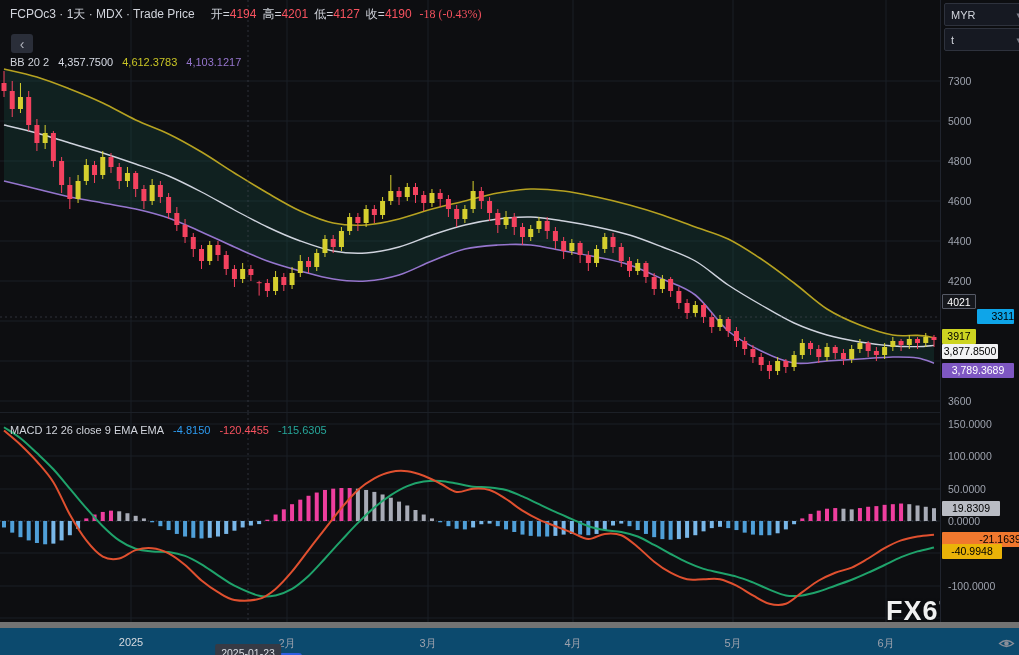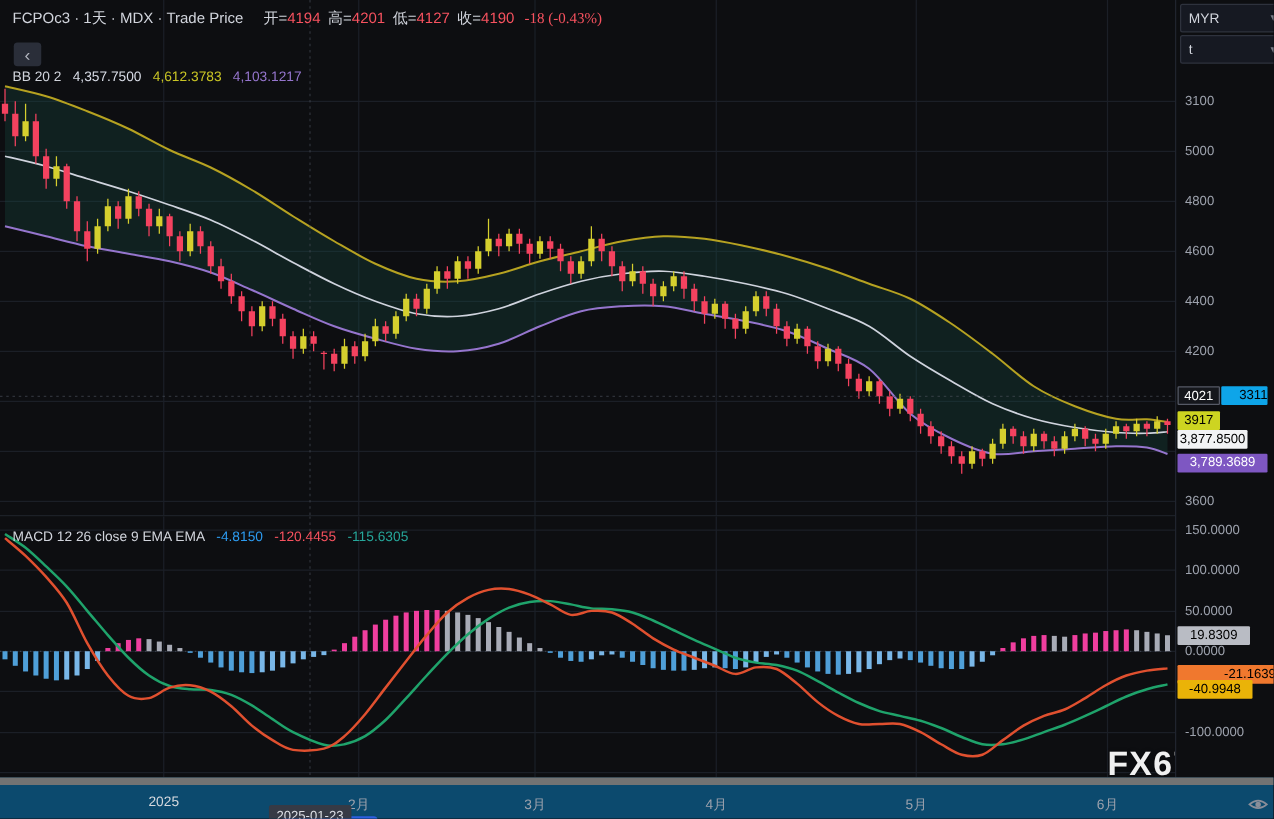--- a/index.html
+++ b/index.html
@@ -450,28 +450,28 @@
 
   <div class="right-axis" id="right-axis">
     <div class="scale-box" style="top:3px;">
       <span>MYR</span>
       <span class="chev">▾</span>
     </div>
     <div class="scale-box" style="top:28px;">
       <span>t</span>
       <span class="chev">▾</span>
     </div>
-  <div class="ax-tick" style="top: 75px;">3100</div>
+  <div class="ax-tick" style="top: 75px;">7300</div>
       <div class="ax-tick" style="top: 115px;">5000</div>
       <div class="ax-tick" style="top: 155px;">4800</div>
       <div class="ax-tick" style="top: 195px;">4600</div>
       <div class="ax-tick" style="top: 235px;">4400</div>
       <div class="ax-tick" style="top: 275px;">4200</div>
       <div class="ax-tick" style="top: 395px;">3600</div>
-      <div class="badge b-dark" style="top: 309px; left: 1px; width: 34px;">4021</div>
+      <div class="badge b-dark" style="top: 294px; left: 1px; width: 34px;">4021</div>
       <div class="badge b-orange" style="top: 309px; left: 36px; width: 37px;">3311</div>
       <div class="badge b-yellow" style="top: 329px; left: 1px; width: 34px;">3917</div>
       <div class="badge b-white" style="top: 344px; left: 1px; width: 56px;">3,877.8500</div>
       <div class="badge b-purple" style="top: 363px; left: 1px; width: 72px;">3,789.3689</div>
       <div class="ax-tick" style="top: 418px;">150.0000</div>
       <div class="ax-tick" style="top: 450px;">100.0000</div>
       <div class="ax-tick" style="top: 483px;">50.0000</div>
       <div class="ax-tick" style="top: 515px;">0.0000</div>
       <div class="ax-tick" style="top: 580px;">-100.0000</div>
       <div class="ax-tick" style="top: 612px; margin-top: 48px;">-150.0000</div>

